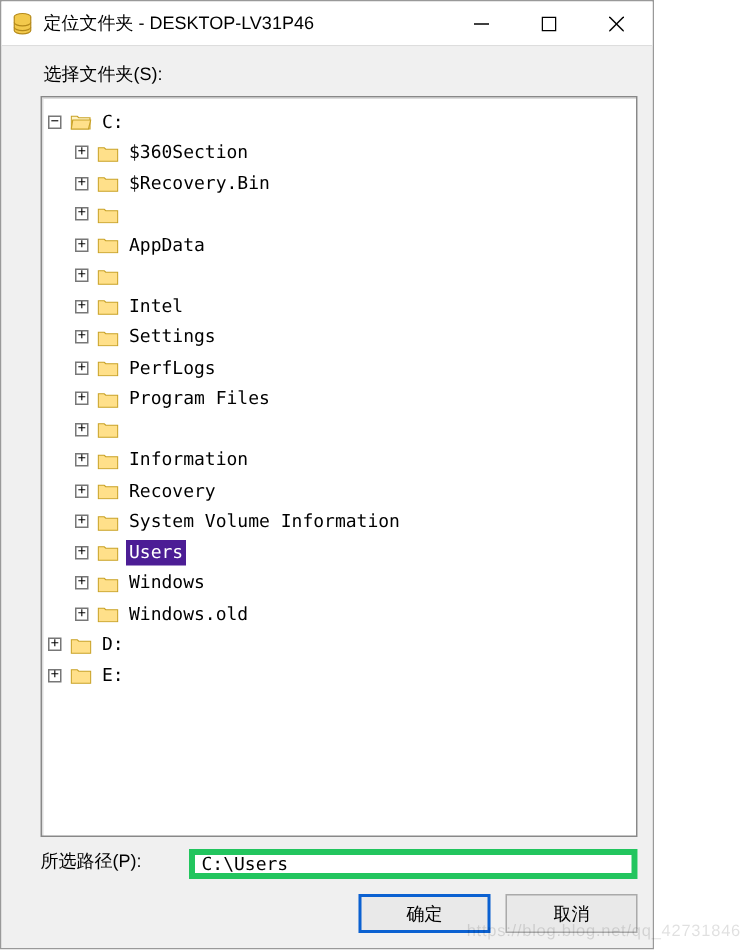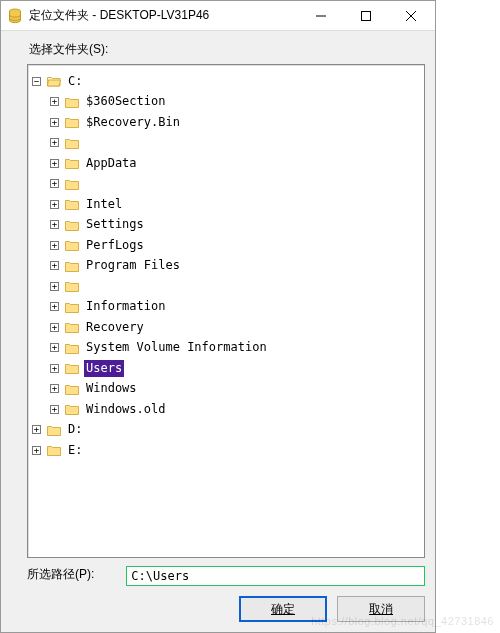--- a/index.html
+++ b/index.html
@@ -88,39 +88,38 @@
   .node-label.selected { background: #4c1d95; color: #fff; }
 
   .path-row {
     display: flex; 
     margin-top: 8px;
     gap: 32px;
   }
   .path-input {
     flex: 1;
     height: 20px;
-    border: 1px solid #22c55e;
+    border: 4px solid #22c55e;
     background: #fff;
     font-family: "SimSun", "NSimSun", monospace;
     font-size: 12px;
     padding: 1px 4px;
   }
   .button-row {
     display: flex; justify-content: flex-end;
     gap: 10px;
     margin-top: 10px;
   }
   .dlg-btn {
     width: 88px; height: 26px;
     background: #e9e9e9;
     border: 1px solid #aaa;
     font-family: inherit;
     font-size: 12px;
     cursor: default;
-    text-decoration: underline;
   }
   .dlg-btn.primary {
     border: 2px solid #0b61d1;
     background: #e9e9e9;
   }
   .watermark {
     position: absolute;
     right: 6px; bottom: 6px;
     font-size: 11px;
     color: rgba(0,0,0,0.12);

